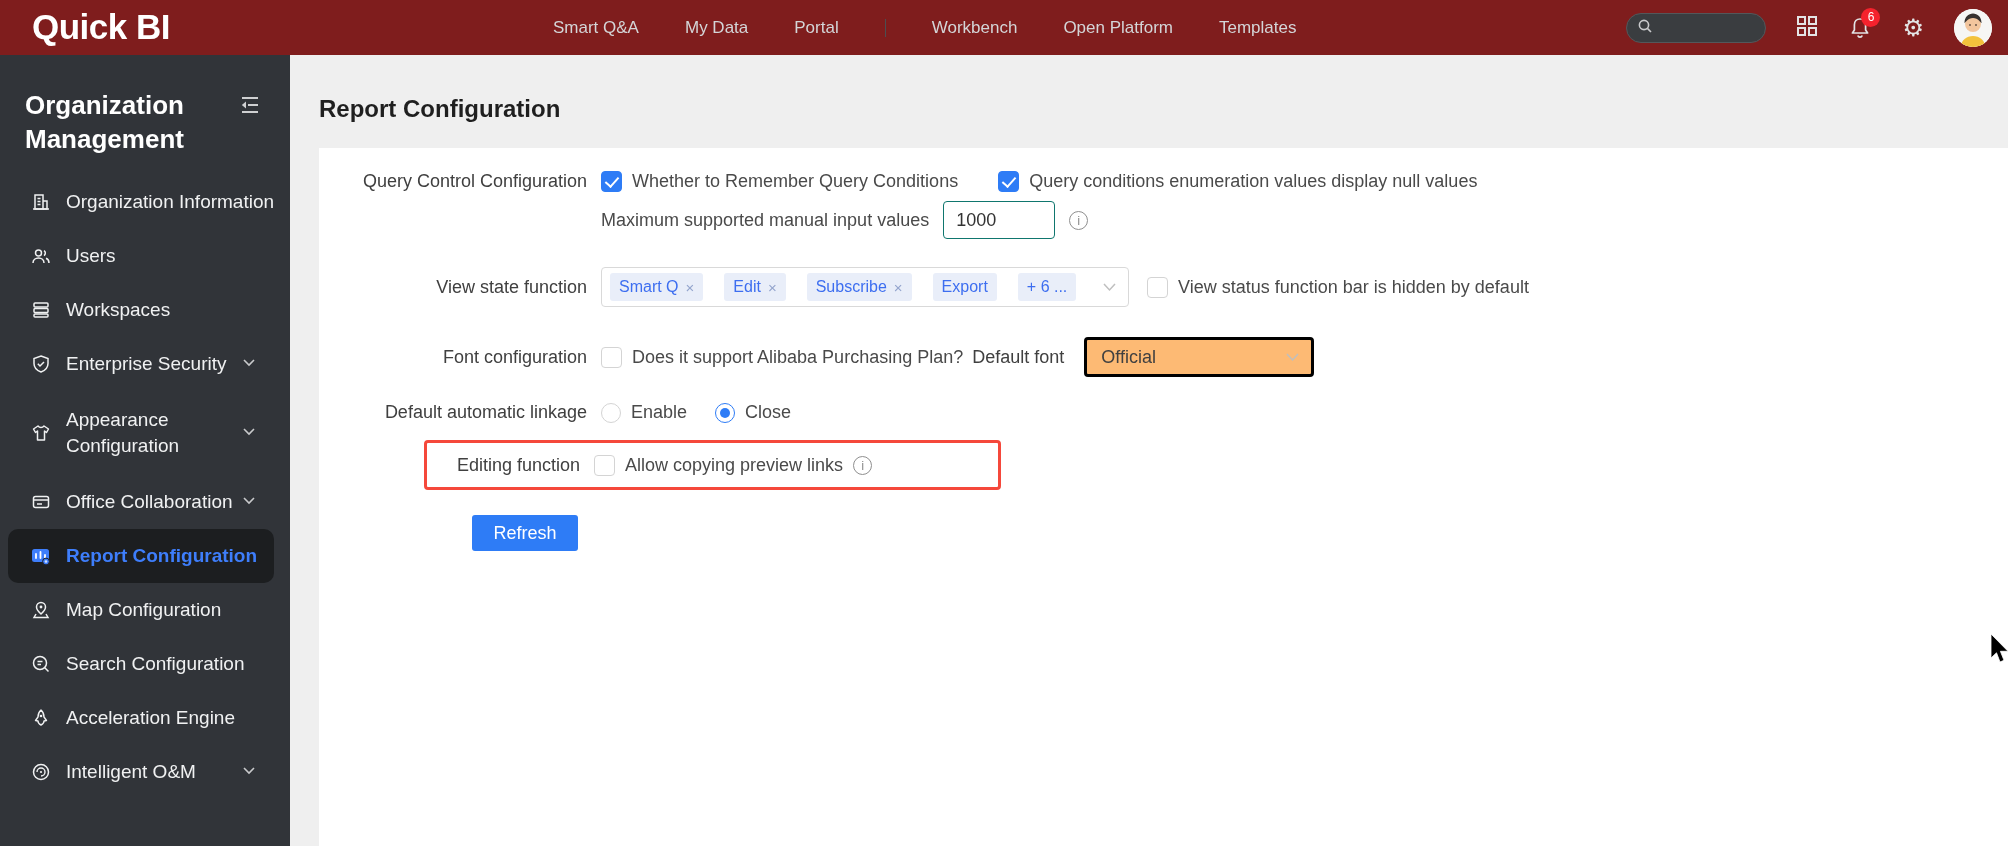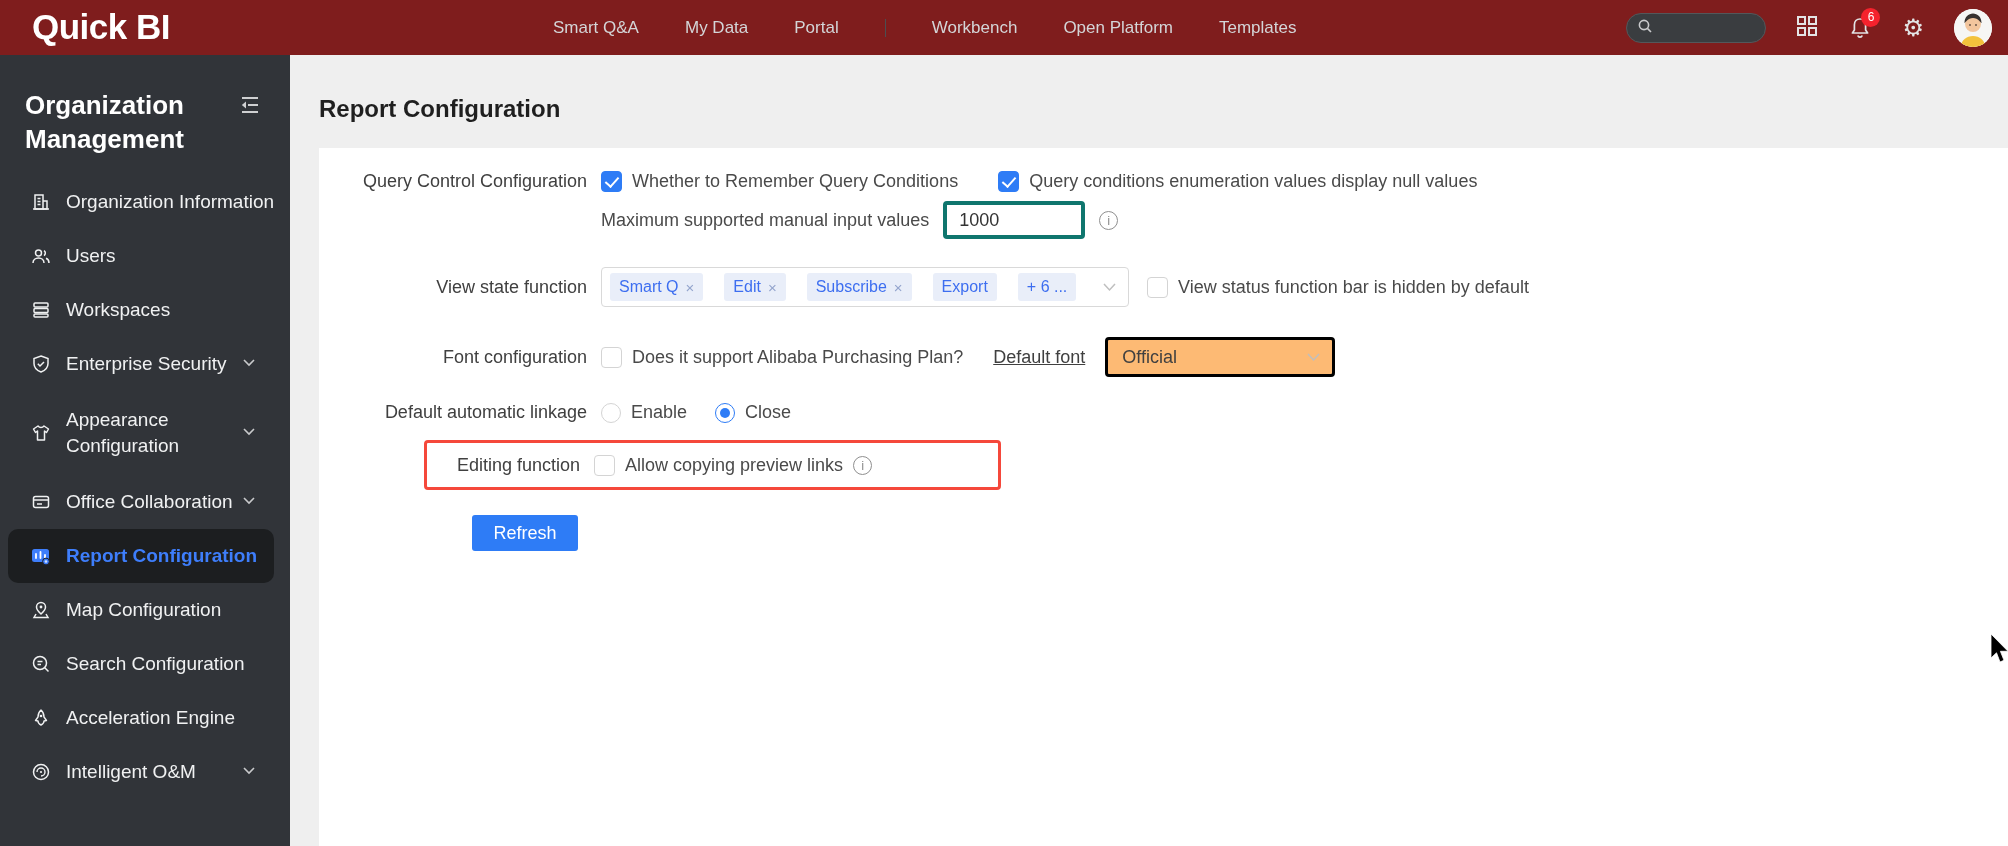--- a/index.html
+++ b/index.html
@@ -66,21 +66,21 @@
     width:6px; height:11px; border:solid #fff; border-width:0 2.5px 2.5px 0;
     transform:rotate(42deg); }
   .cb-label { margin-left:10px; cursor:pointer; }
 
   .radio { width:20px; height:20px; border:1px solid #d4d4d4; border-radius:50%;
     background:#fff; flex-shrink:0; position:relative; cursor:pointer; }
   .radio.on { border-color:#2e7cf6; }
   .radio.on::after { content:""; position:absolute; left:4px; top:4px;
     width:10px; height:10px; border-radius:50%; background:#2e7cf6; }
 
-  .text-input { width:142px; height:38px; border:4px solid #0f766e;
+  .text-input { width:112px; height:38px; border:1px solid #0f766e;
     border-radius:4px; font-size:18px; color:#333; padding-left:12px;
     margin-left:14px; font-family:"Liberation Sans", sans-serif; }
 
   .info-icon { width:19px; height:19px; border:1.5px solid #8f8f8f;
     border-radius:50%; color:#8f8f8f; font-size:13px; display:flex;
     align-items:center; justify-content:center; margin-left:14px;
     font-style:normal; cursor:pointer; }
 
   .tag-select { position:relative; width:528px; height:40px;
     border:1px solid #d9d9d9; border-radius:4px; background:#fff;
@@ -104,21 +104,21 @@
     margin-right:14px; }
 
   .refresh-btn { margin-left:153px; margin-top:25px; width:106px; height:36px;
     background:#2e7cf6; color:#fff; border:none; border-radius:3px;
     font-size:18px; cursor:pointer; font-family:"Liberation Sans", sans-serif; }
 
   .cursor { position:absolute; left:1990px; top:634px; z-index:99; }
 
   .mt23{margin-top:23px;} .mt9{margin-top:9px;} .mt28{margin-top:28px;}
   .mt30{margin-top:30px;} .mt25{margin-top:25px;}
-  .ml40{margin-left:40px;} .ml18{margin-left:18px;} .ml26{margin-left:30px;text-decoration:underline;}
+  .ml40{margin-left:40px;} .ml18{margin-left:18px;} .ml26{margin-left:9px;}
   .ml20{margin-left:20px;} .ml28{margin-left:28px;}
 </style>
 </head>
 <body>
 
 <div class="topbar">
   <div class="logo">Quick BI</div>
 
   <div class="topnav">
     <div class="item">Smart Q&amp;A</div>

